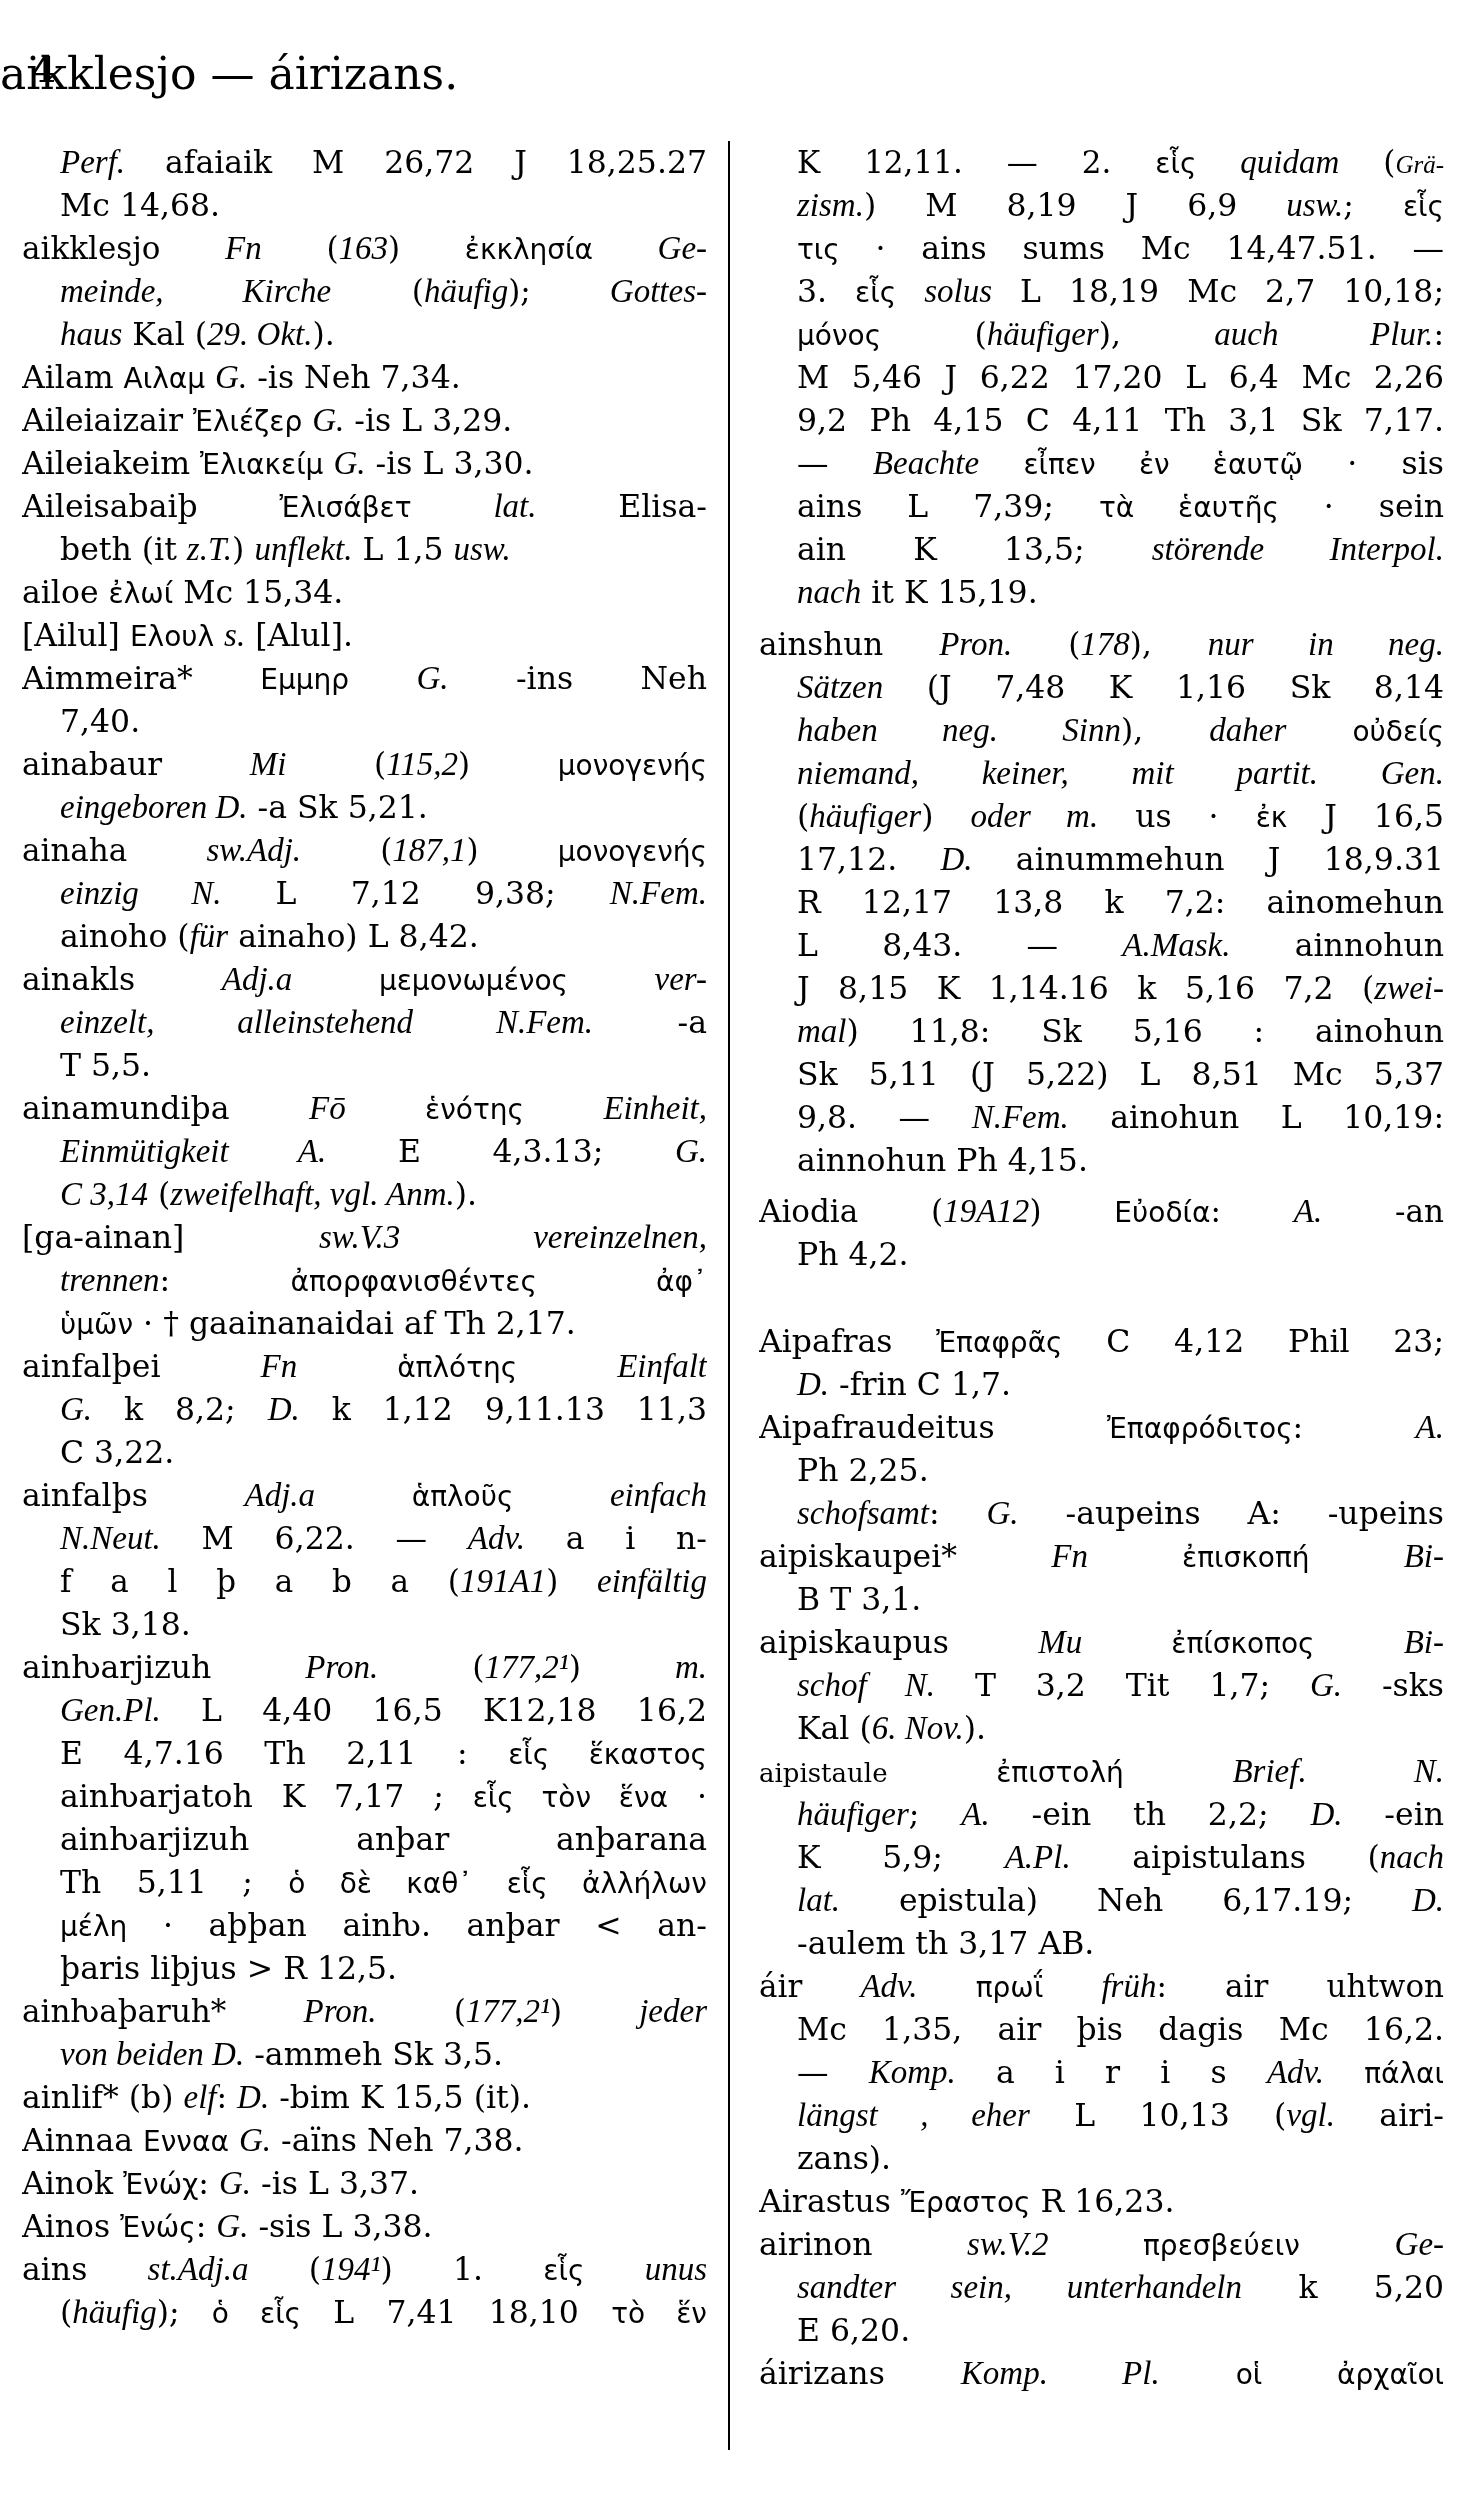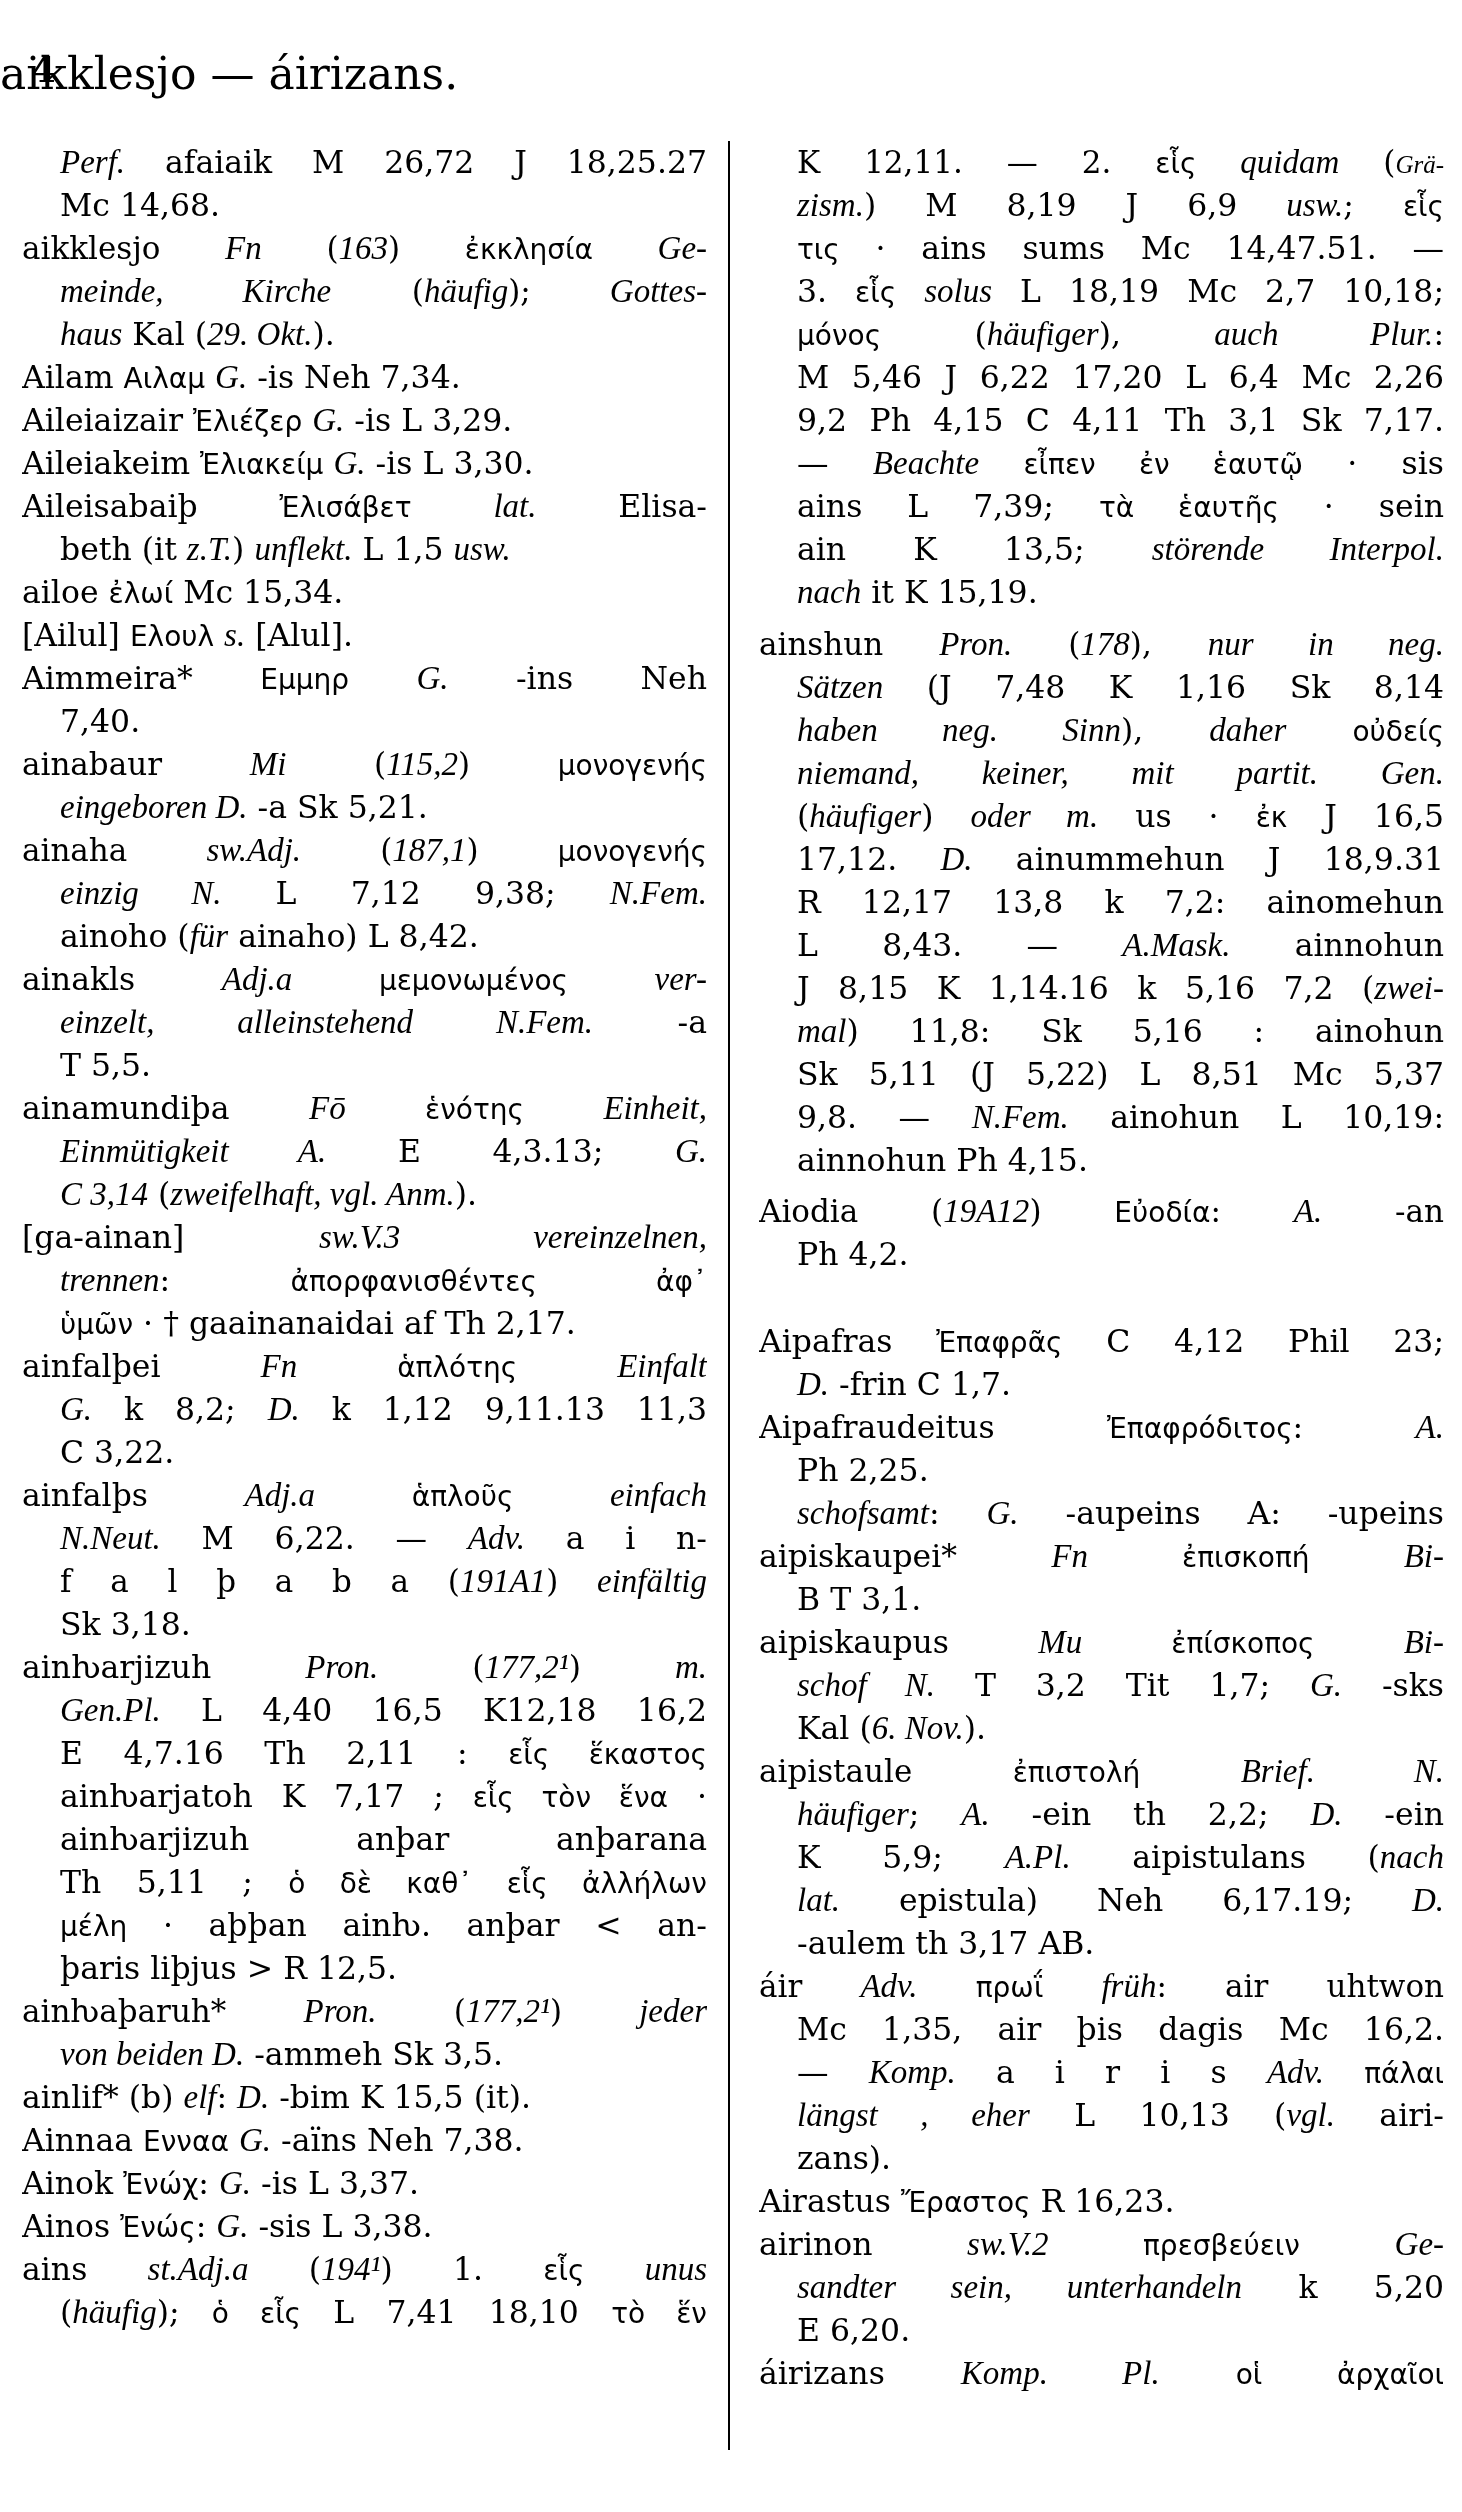--- a/index.html
+++ b/index.html
@@ -113,21 +113,21 @@
     <div class="line" style="white-space: nowrap; margin-top: 44px;"><span class="b">Aipafras</span><span class="n"> </span><span class="g">Ἐπαφρᾶς</span><span class="n"> C 4,12 Phil 23;</span></div>
     <div class="line ind last" style="white-space: nowrap;"><span class="i">D.</span><span class="n"> -frin C 1,7.</span></div>
     <div class="line" style="white-space: nowrap;"><span class="b">Aipafraudeitus</span><span class="n"> </span><span class="g">Ἐπαφρόδιτος</span><span class="n">: </span><span class="i">A.</span></div>
     <div class="line ind last" style="white-space: nowrap;"><span class="n">Ph 2,25.</span></div>
     <div class="line ind" style="white-space: nowrap;"><span class="i">schofsamt</span><span class="n">: </span><span class="i">G.</span><span class="n"> -aupeins A: -upeins</span></div>
     <div class="line" style="white-space: nowrap;"><span class="b">aipiskaupei*</span><span class="n"> </span><span class="i">Fn</span><span class="n"> </span><span class="g">ἐπισκοπή</span><span class="n"> </span><span class="i">Bi-</span></div>
     <div class="line ind last" style="white-space: nowrap;"><span class="n">B T 3,1.</span></div>
     <div class="line" style="white-space: nowrap;"><span class="b">aipiskaupus</span><span class="n"> </span><span class="i">Mu</span><span class="n"> </span><span class="g">ἐπίσκοπος</span><span class="n"> </span><span class="i">Bi-</span></div>
     <div class="line ind" style="white-space: nowrap;"><span class="i">schof N.</span><span class="n"> T 3,2 Tit 1,7; </span><span class="i">G.</span><span class="n"> -sks</span></div>
     <div class="line ind last" style="white-space: nowrap;"><span class="n">Kal (</span><span class="i">6. Nov.</span><span class="n">).</span></div>
-    <div class="line" style="white-space: nowrap;"><span class="b" style="font-size: 31px;">aipistaule</span><span class="n" style="font-size: 31px;"> </span><span class="g" style="font-size: 28px;">ἐπιστολή</span><span class="n" style="font-size: 31px;"> </span><span class="i" style="font-size: 33px;">Brief. N.</span></div>
+    <div class="line" style="white-space: nowrap;"><span class="b" style="font-size: 26px;">aipistaule</span><span class="n" style="font-size: 31px;"> </span><span class="g" style="font-size: 28px;">ἐπιστολή</span><span class="n" style="font-size: 31px;"> </span><span class="i" style="font-size: 33px;">Brief. N.</span></div>
     <div class="line ind" style="white-space: nowrap;"><span class="i">häufiger</span><span class="n">; </span><span class="i">A.</span><span class="n"> -ein th 2,2; </span><span class="i">D.</span><span class="n"> -ein</span></div>
     <div class="line ind" style="white-space: nowrap;"><span class="n">K 5,9; </span><span class="i">A.Pl.</span><span class="n"> aipistulans (</span><span class="i">nach</span></div>
     <div class="line ind" style="white-space: nowrap;"><span class="i">lat.</span><span class="n"> epistula) Neh 6,17.19; </span><span class="i">D.</span></div>
     <div class="line ind last" style="white-space: nowrap;"><span class="n">-aulem th 3,17 AB.</span></div>
     <div class="line" style="white-space: nowrap;"><span class="b" style="font-size: 31px;">áir</span><span class="n" style="font-size: 31px;"> </span><span class="i" style="font-size: 33px;">Adv.</span><span class="n" style="font-size: 31px;"> </span><span class="g" style="font-size: 28px;">πρωΐ</span><span class="n" style="font-size: 31px;"> </span><span class="i" style="font-size: 33px;">früh</span><span class="n" style="font-size: 31px;">: air uhtwon</span></div>
     <div class="line ind" style="white-space: nowrap;"><span class="n">Mc 1,35, air þis dagis Mc 16,2.</span></div>
     <div class="line ind" style="white-space: nowrap;"><span class="n">— </span><span class="i">Komp.</span><span class="n"> a i r i s </span><span class="i">Adv.</span><span class="n"> </span><span class="g">πάλαι</span></div>
     <div class="line ind" style="white-space: nowrap;"><span class="i">längst , eher</span><span class="n"> L 10,13 (</span><span class="i">vgl.</span><span class="n"> airi-</span></div>
     <div class="line ind last" style="white-space: nowrap;"><span class="n">zans).</span></div>
     <div class="line last" style="white-space: nowrap;"><span class="b">Airastus</span><span class="n"> </span><span class="g">Ἔραστος</span><span class="n"> R 16,23.</span></div>

